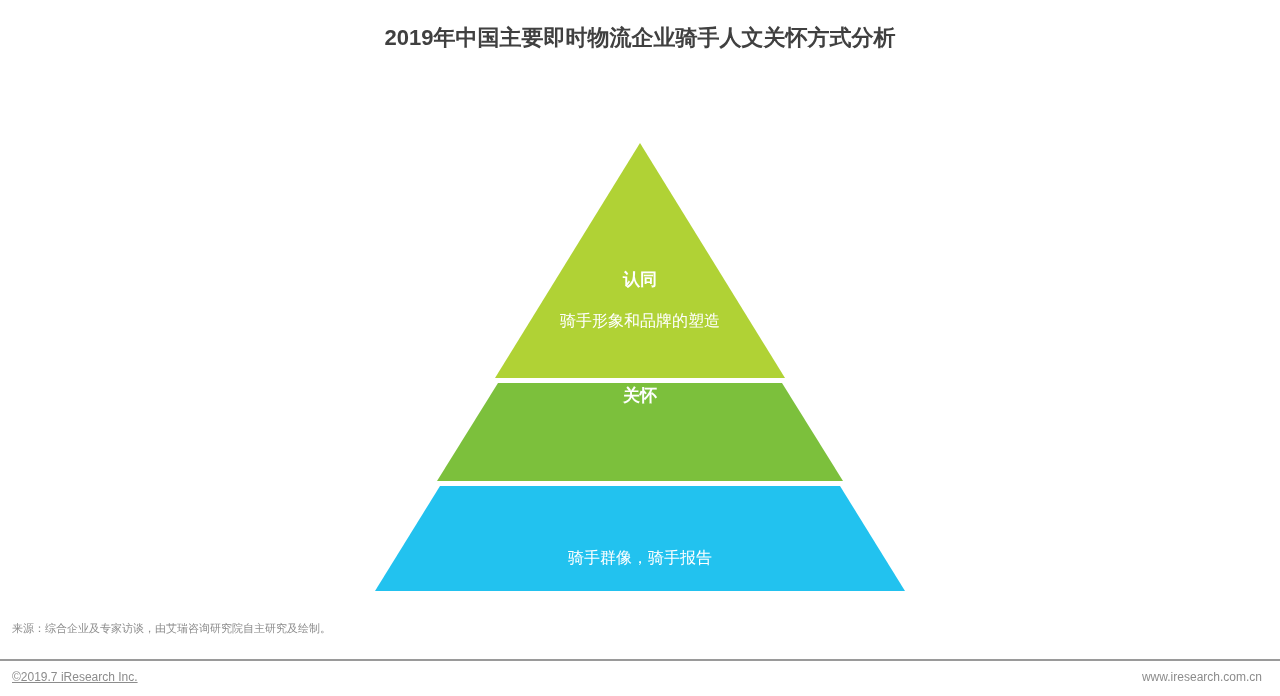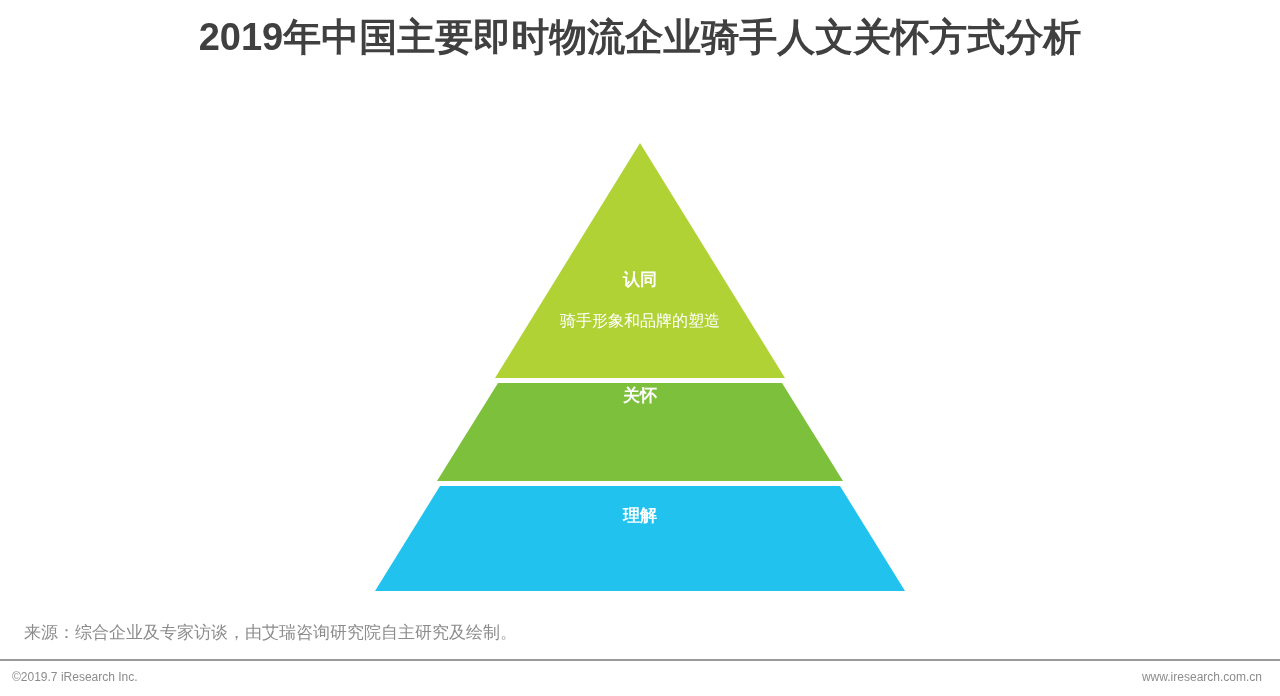--- a/index.html
+++ b/index.html
@@ -15,21 +15,21 @@
     overflow: hidden;
   }
 
   
   .title {
     position: absolute;
     left: 190px;
     top: 14px;
     width: 900px;
     text-align: center;
-    font-size: 38px;
+    font-size: 22px;
     font-weight: bold;
     line-height: 47px;
     color: #404040;
     letter-spacing: 0px;
   }
 
   
   .pyramid-stage {
     position: absolute;
     left: 362px;
@@ -69,23 +69,23 @@
   .tier1-heading { top: 126px; }
   .tier1-desc    { top: 167px; }
   .tier2-heading { top: 242px; }
   .tier2-desc    { top: 299px; }
   .tier3-heading { top: 362px; }
   .tier3-desc    { top: 404px; }
 
   
   .source-note {
     position: absolute;
-    left: 24px;
+    left: 12px;
     top: 621px;
-    font-size: 17px;
+    font-size: 11px;
     color: #8c8c8c;
     white-space: nowrap;
     font-family: Liberation Serif, serif;
   }
 
   
   .footer-divider {
     position: absolute;
     left: 0;
     top: 659px;
@@ -93,20 +93,21 @@
     height: 2px;
     background: #9a9a9a;
   }
   .footer-left {
     position: absolute;
     left: 12px;
     top: 670px;
     font-size: 12px;
     color: #8c8c8c;
     white-space: nowrap;
+    text-decoration: underline;
   }
   .footer-right {
     position: absolute;
     right: 18px;
     top: 670px;
     font-size: 12px;
     color: #8c8c8c;
     white-space: nowrap;
   }
 </style>
@@ -124,20 +125,20 @@
     <polygon points="136,240 420,240 481,338 75,338" fill="#7cc03c"></polygon>
 
     <polygon points="78,343 478,343 543,448 13,448" fill="#22c2ef"></polygon>
   </svg>
 
   <div class="tier-text tier-heading tier1-heading">认同</div>
   <div class="tier-text tier-desc tier1-desc">骑手形象和品牌的塑造</div>
 
   <div class="tier-text tier-heading tier2-heading">关怀</div>
 
-  <div class="tier-text tier-heading tier3-heading">理解</div>
+  <div class="tier-text tier-desc tier3-desc">骑手群像，骑手报告</div>
 </div>
 
 <div class="source-note">来源：综合企业及专家访谈，由艾瑞咨询研究院自主研究及绘制。</div>
 
 <div class="footer-divider"></div>
 <div class="footer-left">©2019.7 iResearch Inc.</div>
 <div class="footer-right">www.iresearch.com.cn</div>
 
 </body></html>

